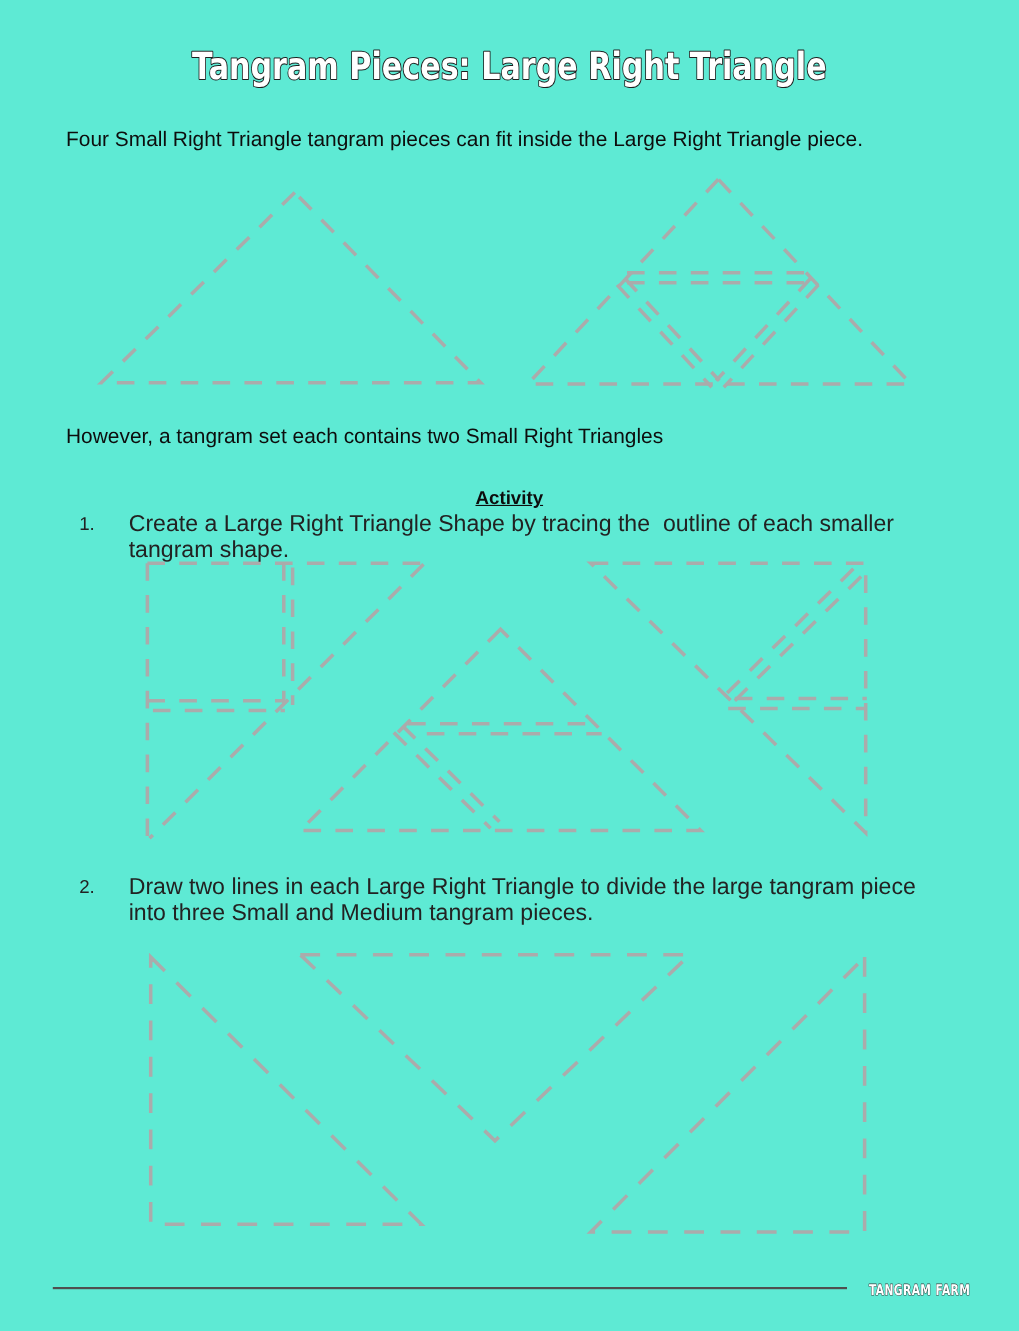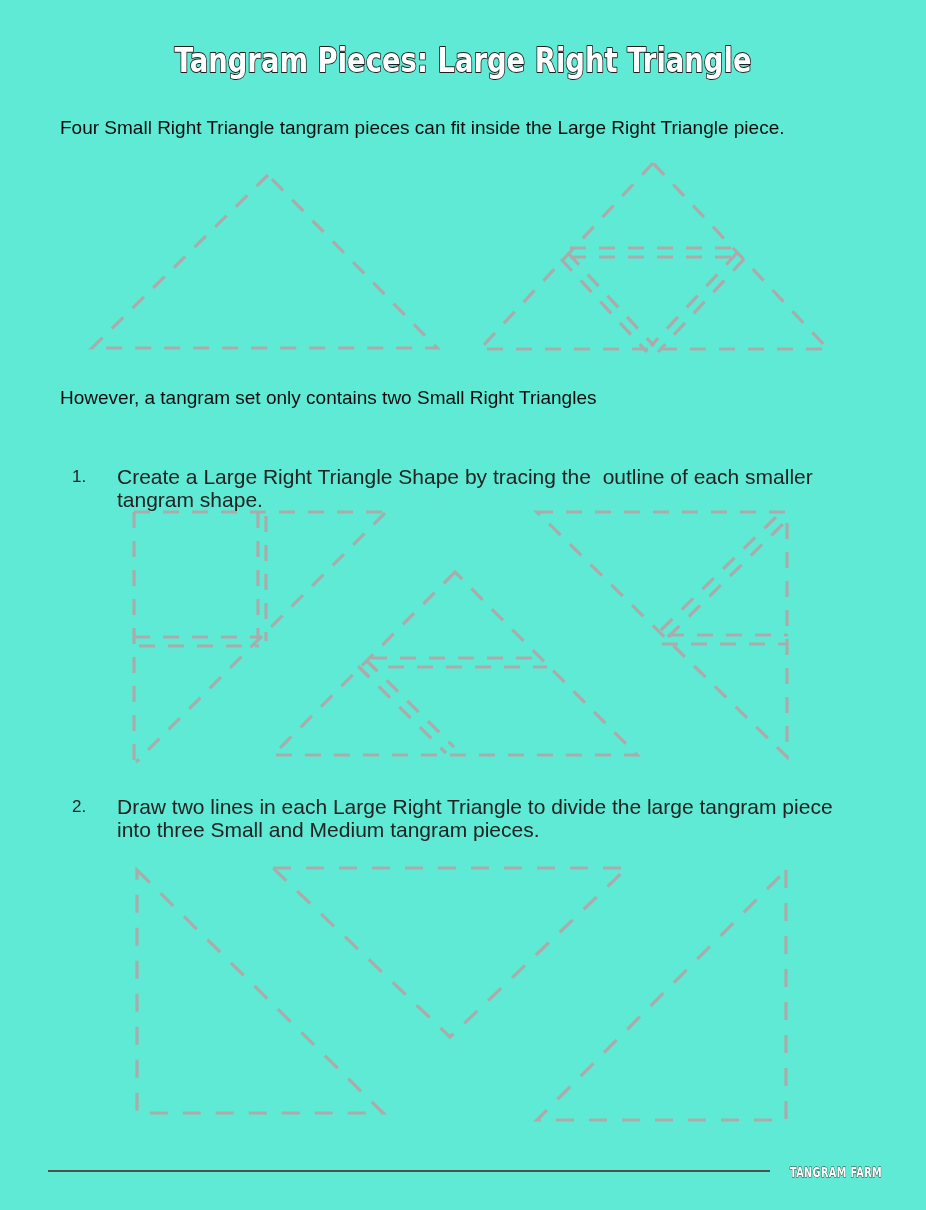--- a/index.html
+++ b/index.html
@@ -109,22 +109,23 @@
       <polygon points="273,868 627,868 450,1037" fill="none" stroke="#ababab" stroke-width="3.2" stroke-dasharray="18 15" stroke-linecap="butt"></polygon>
       <polygon points="786,870 786,1120 537,1120" fill="none" stroke="#ababab" stroke-width="3.2" stroke-dasharray="18 15" stroke-linecap="butt"></polygon>
     </svg>
 
   <svg class="title-svg" xmlns="http://www.w3.org/2000/svg">
     <text x="463" y="44" text-anchor="middle" textLength="577" lengthAdjust="spacingAndGlyphs">Tangram Pieces: Large Right Triangle</text>
   </svg>
 
   <p class="intro">Four Small Right Triangle tangram pieces can fit inside the Large Right Triangle piece.</p>
 
-  <p class="note">However, a tangram set only contains two Small Right Triangles</p>
+  <p class="note">However, a tangram set each contains two Small Right Triangles</p>
 
+  <h3 class="activity-heading">Activity</h3>
 
   <div class="item item1">
     <span class="num">1.</span>
     <span class="txt">Create a Large Right Triangle Shape by tracing the  outline of each smaller tangram shape.</span>
   </div>
 
   <div class="item item2">
     <span class="num">2.</span>
     <span class="txt">Draw two lines in each Large Right Triangle to divide the large tangram piece into three Small and Medium tangram pieces.</span>
   </div>

